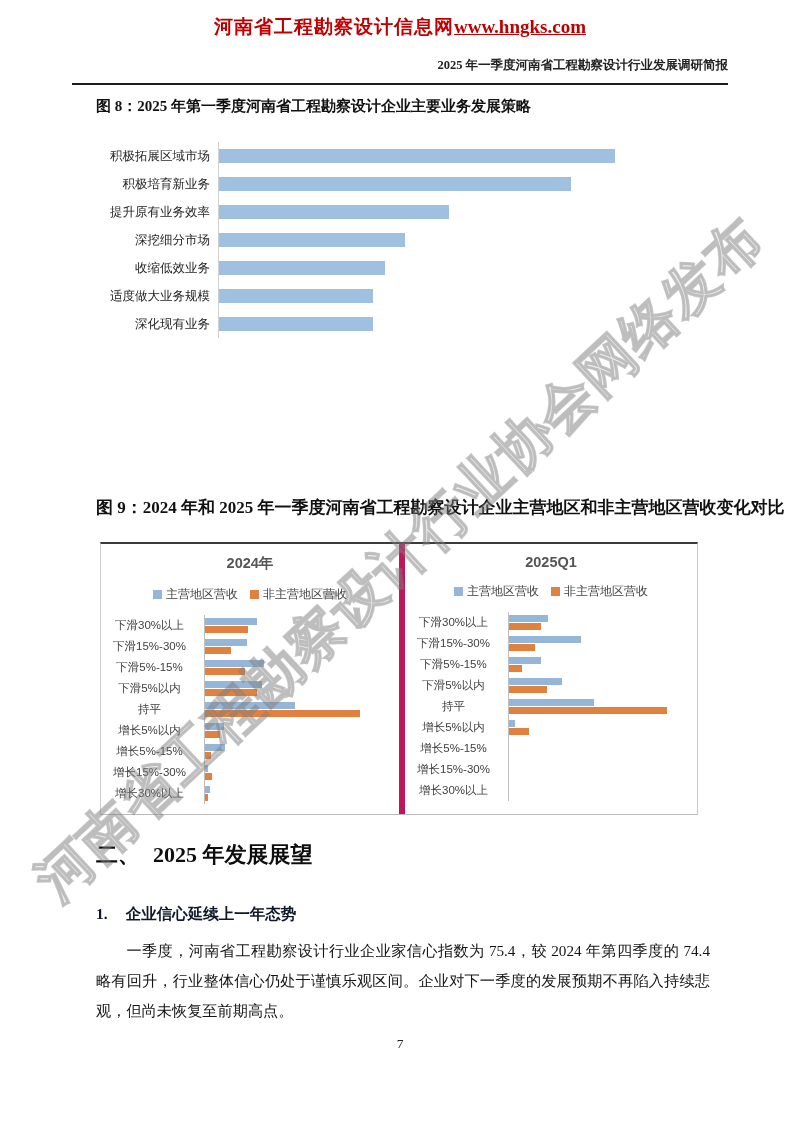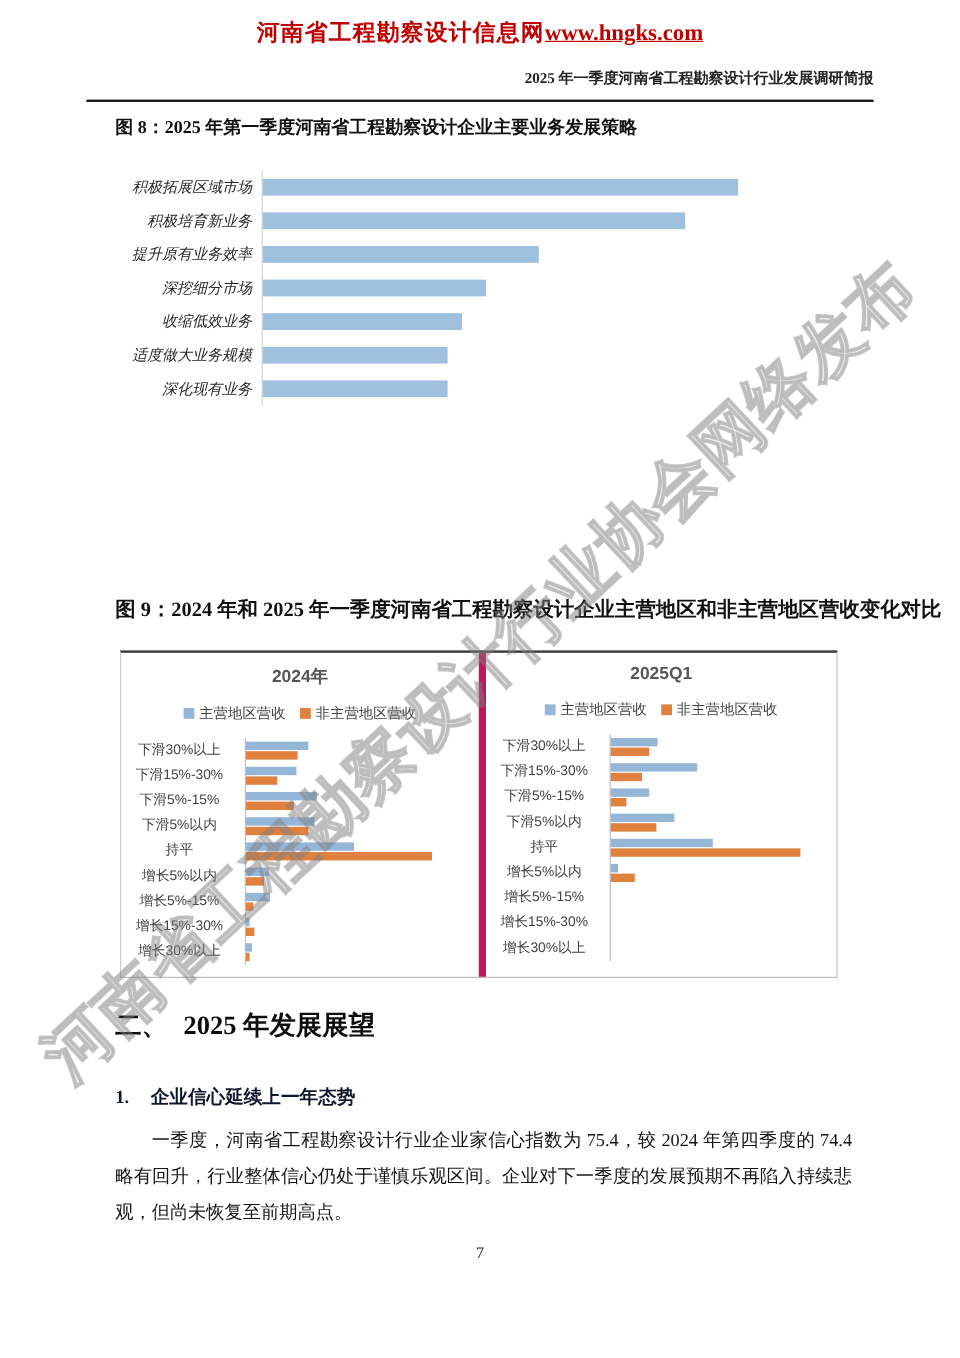--- a/index.html
+++ b/index.html
@@ -33,21 +33,21 @@
     border-top:2px solid #1c1c1c;
   }
   .fig-caption {
     position:absolute; left:96px; font-size:15px; font-weight:bold; color:#111;
   }
   #fig8-caption { top:97px; }
   #fig9-caption { top:496px; font-size:17px; }
 
   
   .chart1 { position:absolute; top:142px; left:96px; width:612px;
-    font-family:"Liberation Sans","DejaVu Sans",sans-serif;font-style:italic; }
+    font-family:"Liberation Sans","DejaVu Sans",sans-serif; }
   .chart1 .c1-row { display:flex; height:28px; align-items:center; }
   .chart1 .c1-label {
     width:122px; text-align:right; padding-right:8px;
     font-size:12.5px; color:#262626; flex:none;
   }
   .chart1 .c1-bars { flex:1; border-left:1px solid #d0d0d0; align-self:stretch;
     display:flex; align-items:center; }
   .chart1 .c1-bar { height:14px; }
 
   

